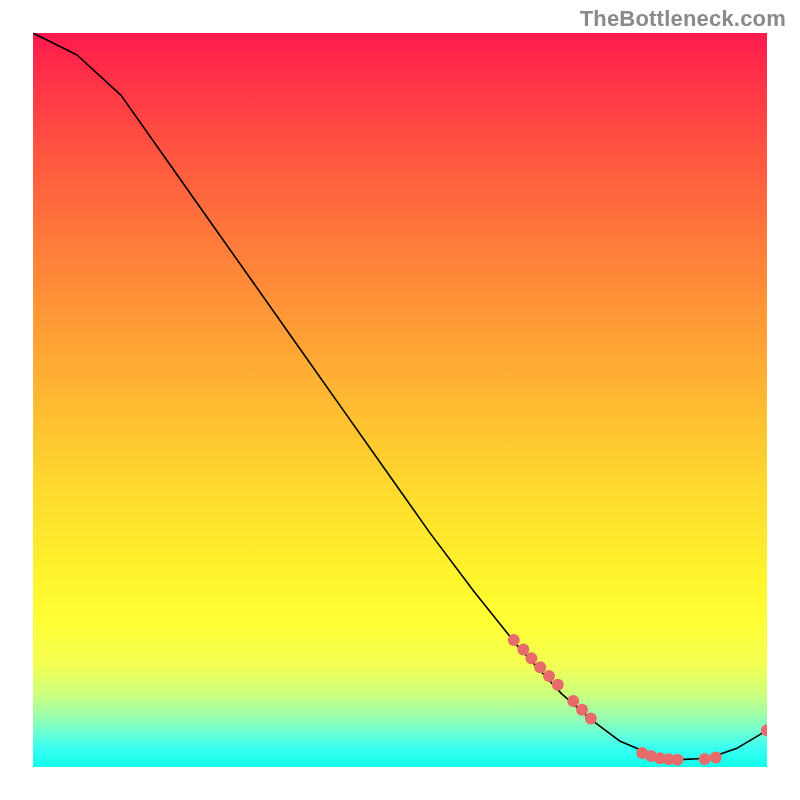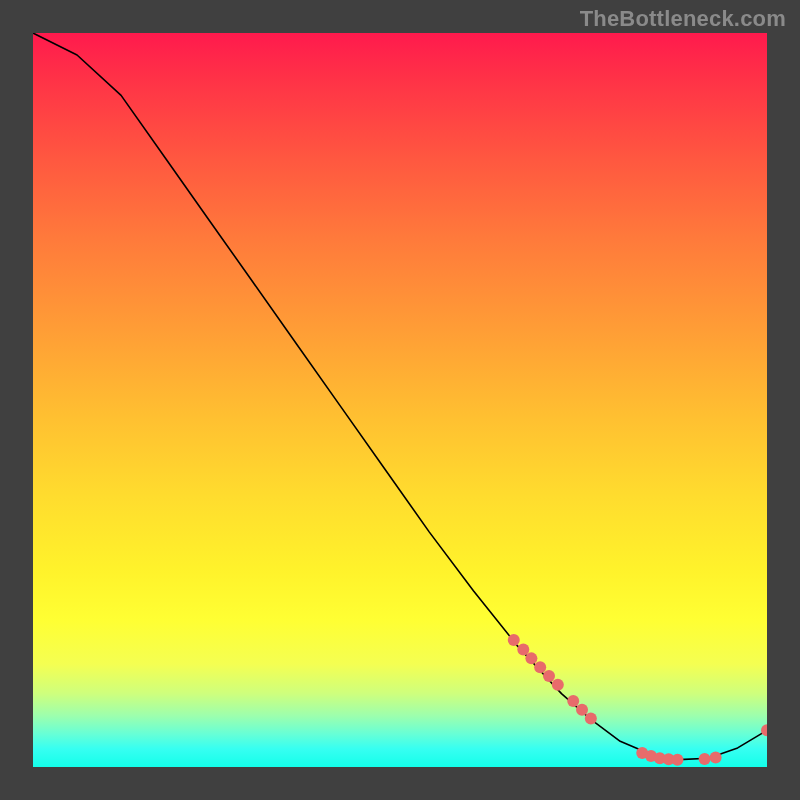--- a/index.html
+++ b/index.html
@@ -8,21 +8,21 @@
     width: 800px;
     height: 800px;
     background: #000;
     overflow: hidden;
     font-family: Arial, Helvetica, sans-serif;
   }
   .stage {
     position: relative;
     width: 800px;
     height: 800px;
-    background: #404040;
+    background: #ffffff;
   }
   .plot {
     position: absolute;
     left: 33px;
     top: 33px;
     width: 734px;
     height: 734px;
     overflow: hidden;
   }
   .gradient {

